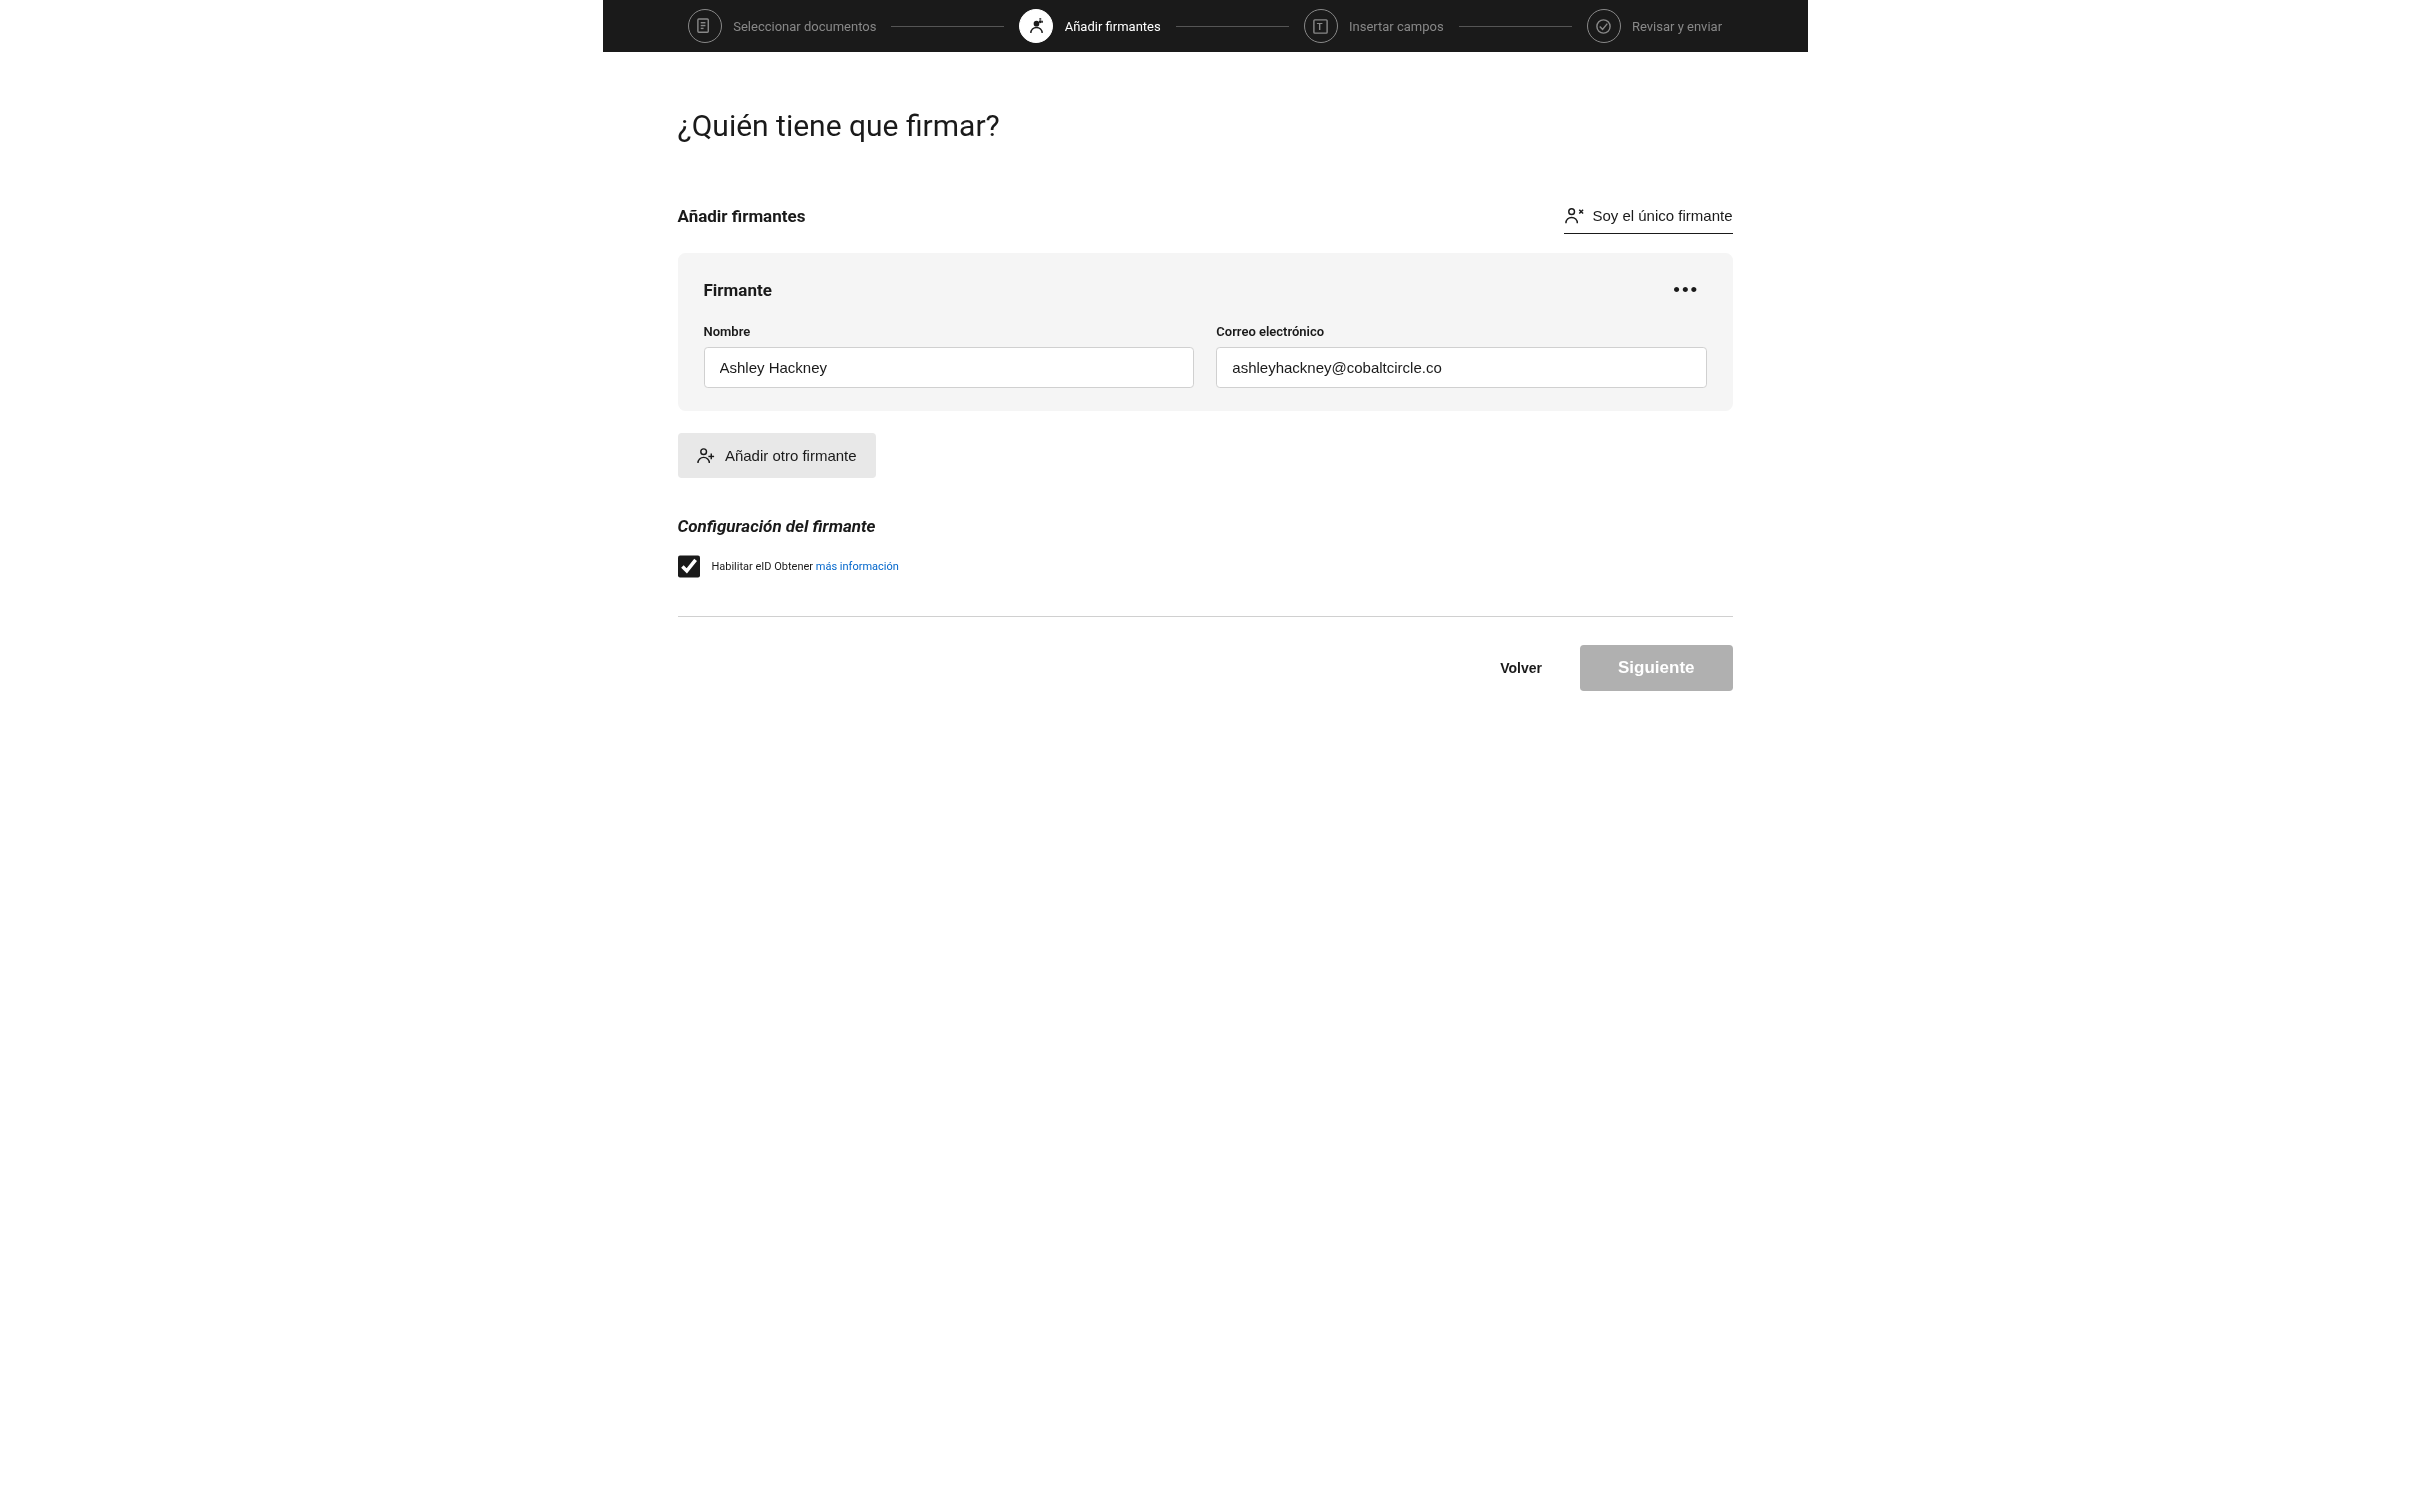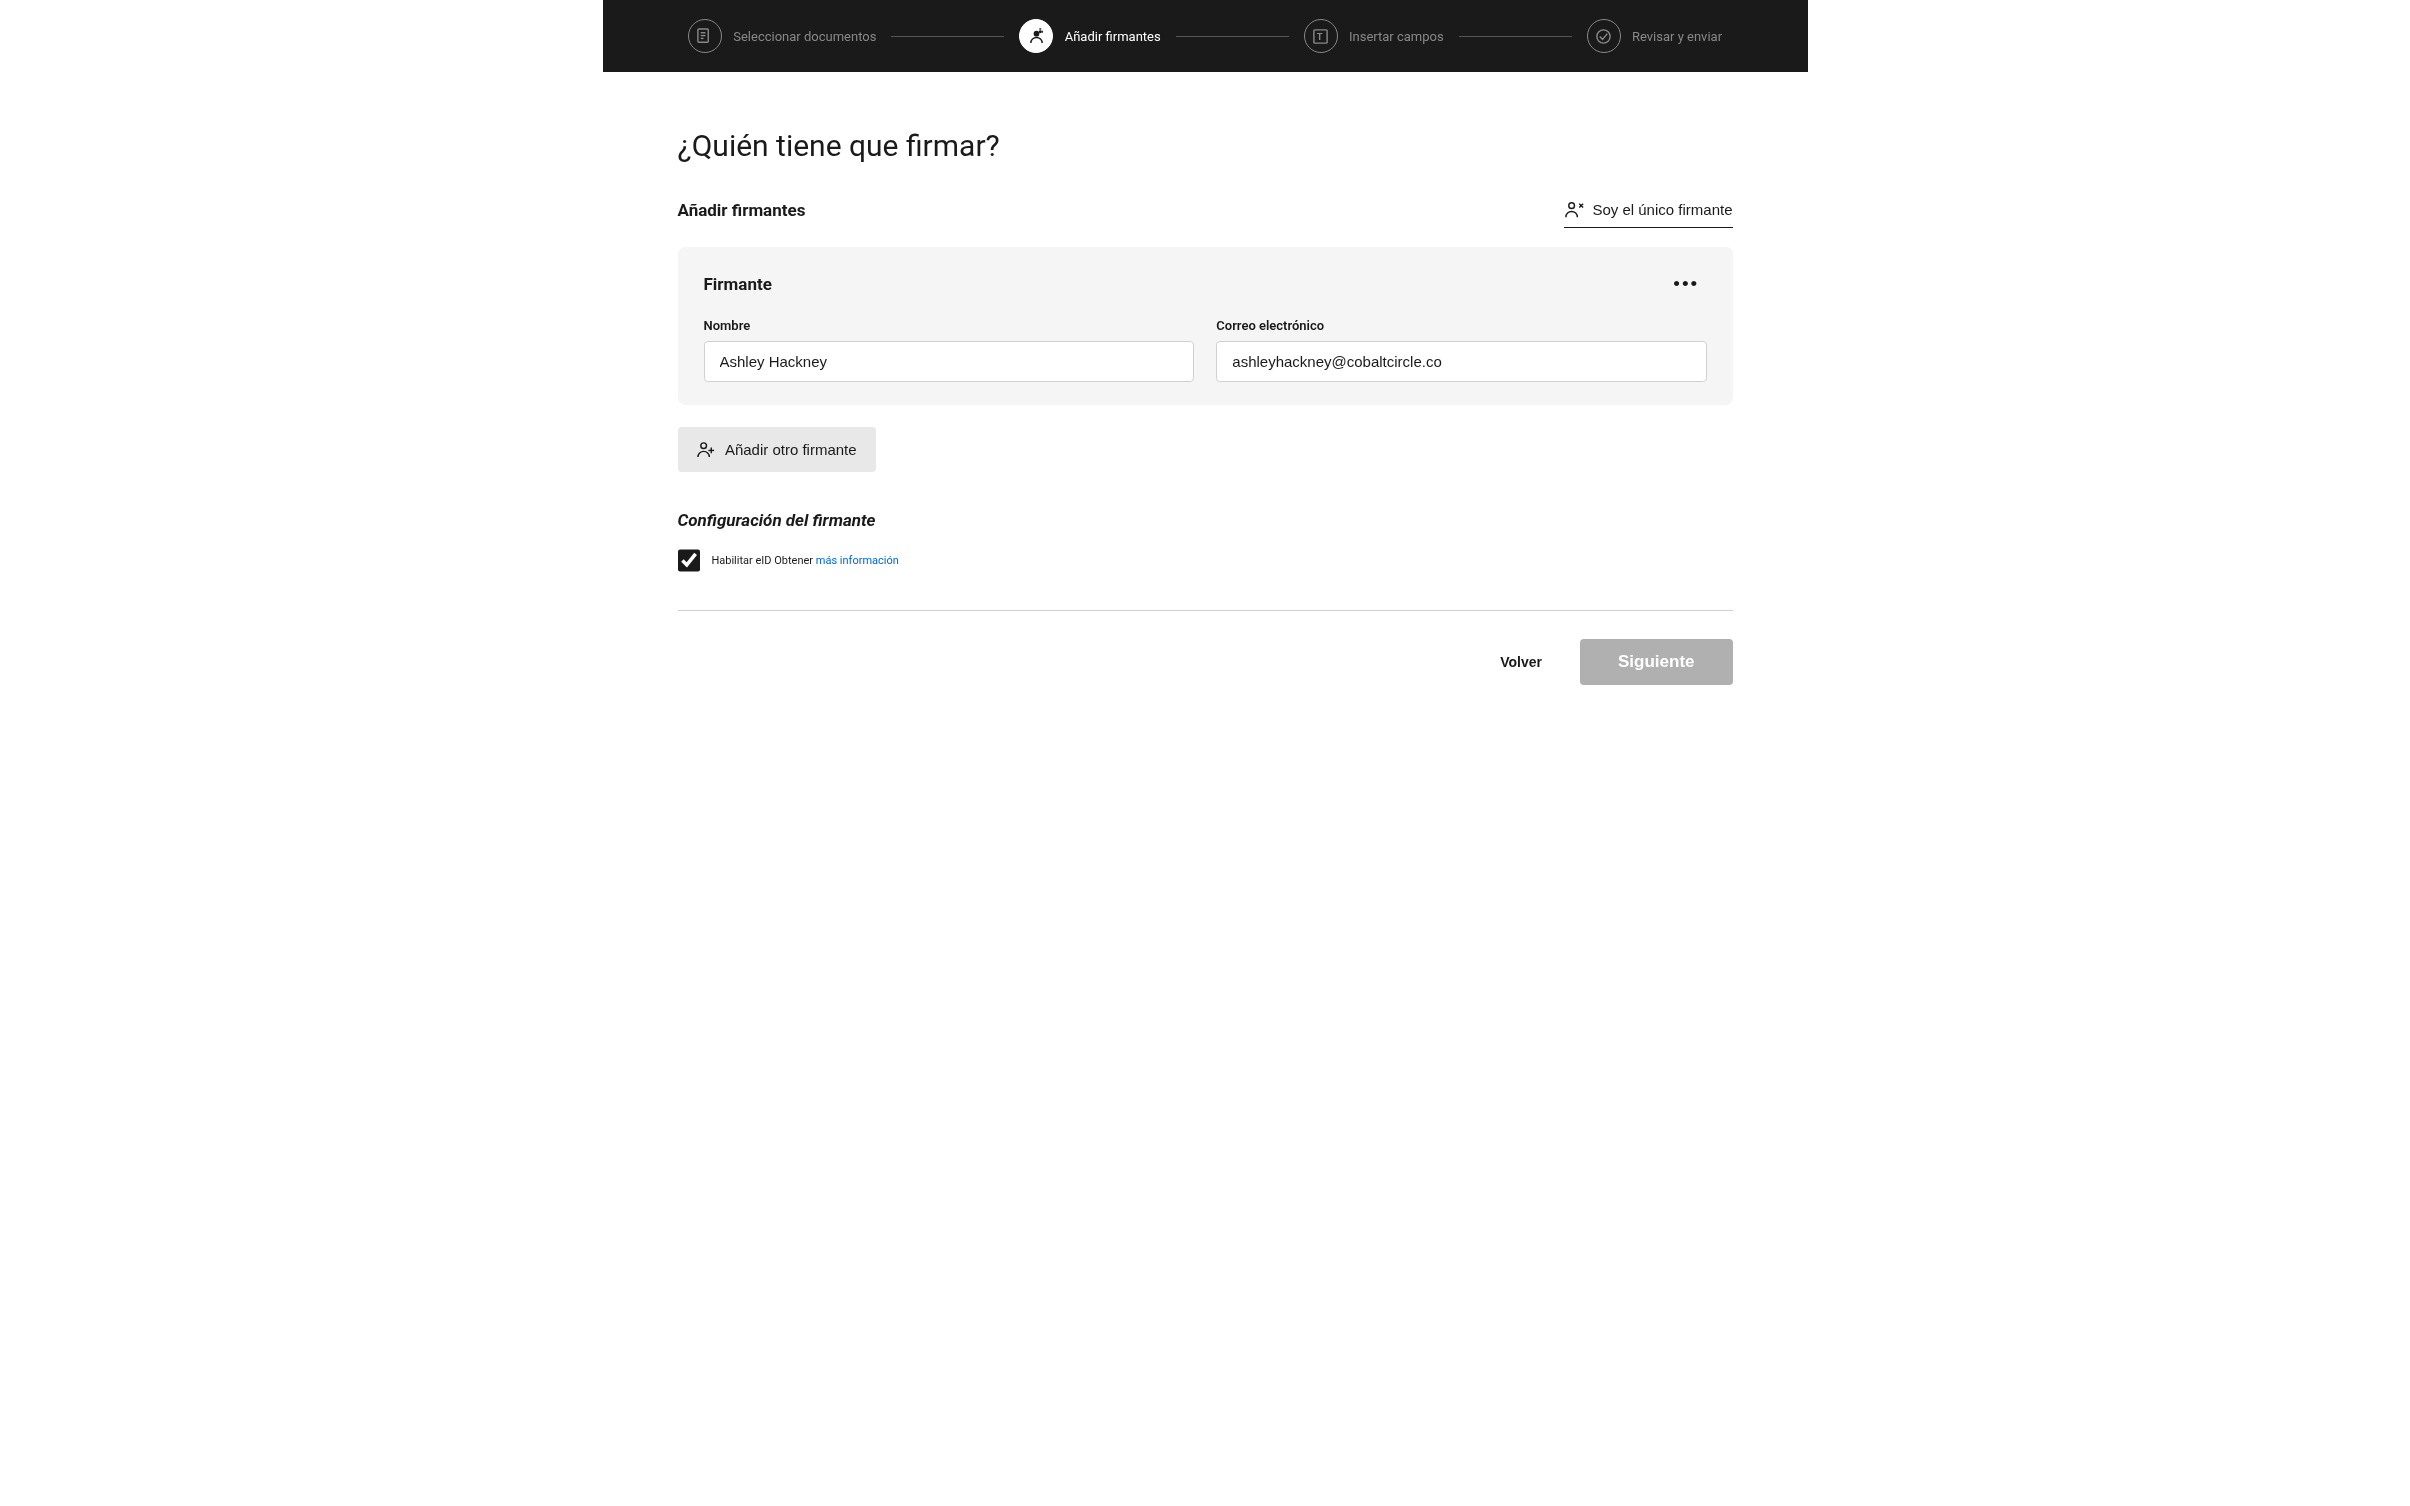--- a/index.html
+++ b/index.html
@@ -17,21 +17,21 @@
       font-size: 15px;
     }
 
     
     .top-nav {
       background: #1a1a1a;
       display: flex;
       align-items: center;
       justify-content: center;
       padding: 0 38px;
-      height: 72px;
+      height: 52px;
       gap: 0;
     }
 
     .nav-step {
       display: flex;
       align-items: center;
       gap: 11.3px;
       color: #888;
       font-size: 13px;
       white-space: nowrap;
@@ -72,21 +72,21 @@
     
     .main-content {
       padding: 56px 75px 38px 75px;
       max-width: 1205px;
     }
 
     .page-title {
       font-size: 30px;
       font-weight: 400;
       color: #1a1a1a;
-      margin-bottom: 28px;
+      margin-bottom: 54px;
     }
 
     
     .section-header {
       display: flex;
       align-items: center;
       justify-content: space-between;
       margin-bottom: 19px;
     }
 

